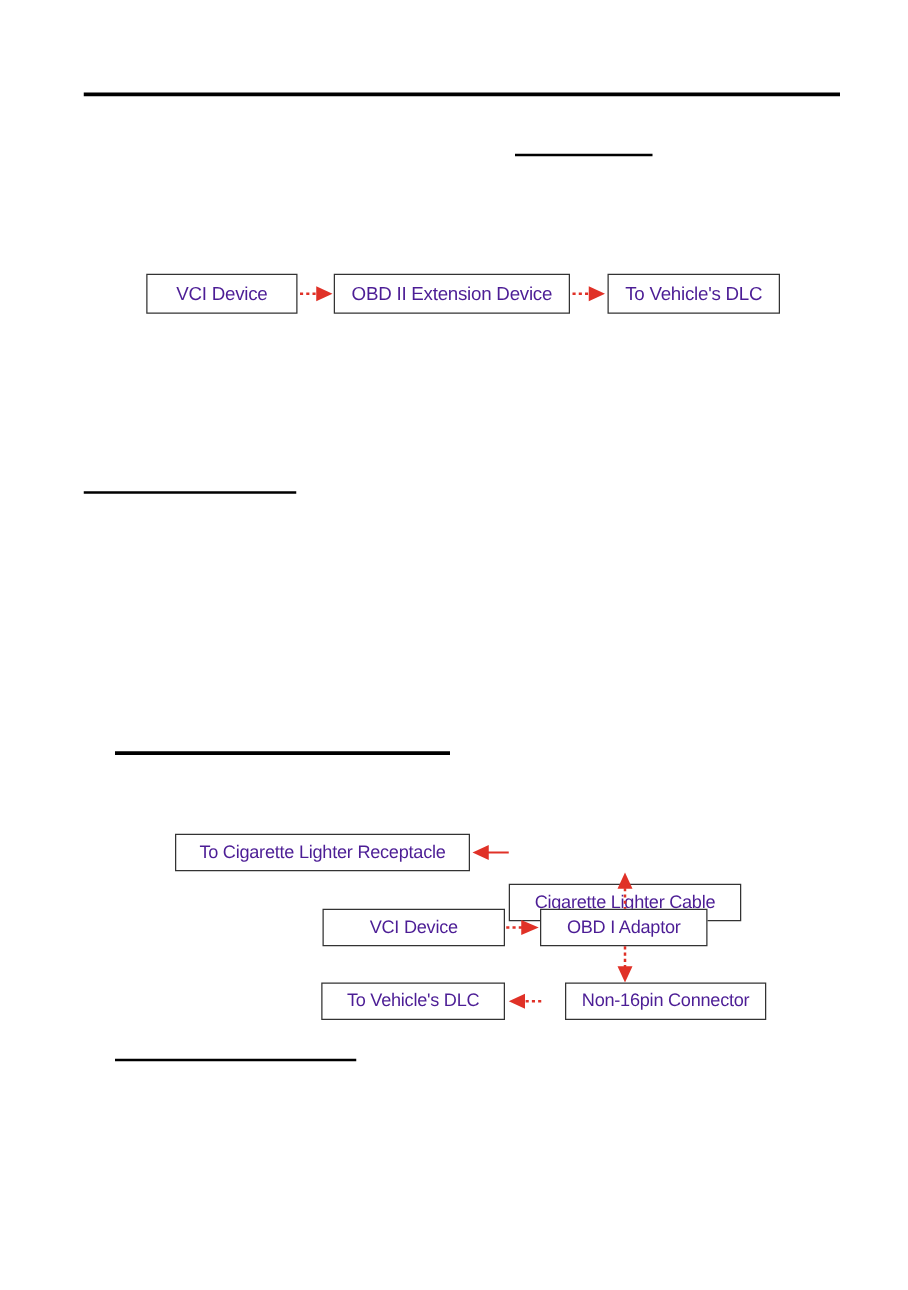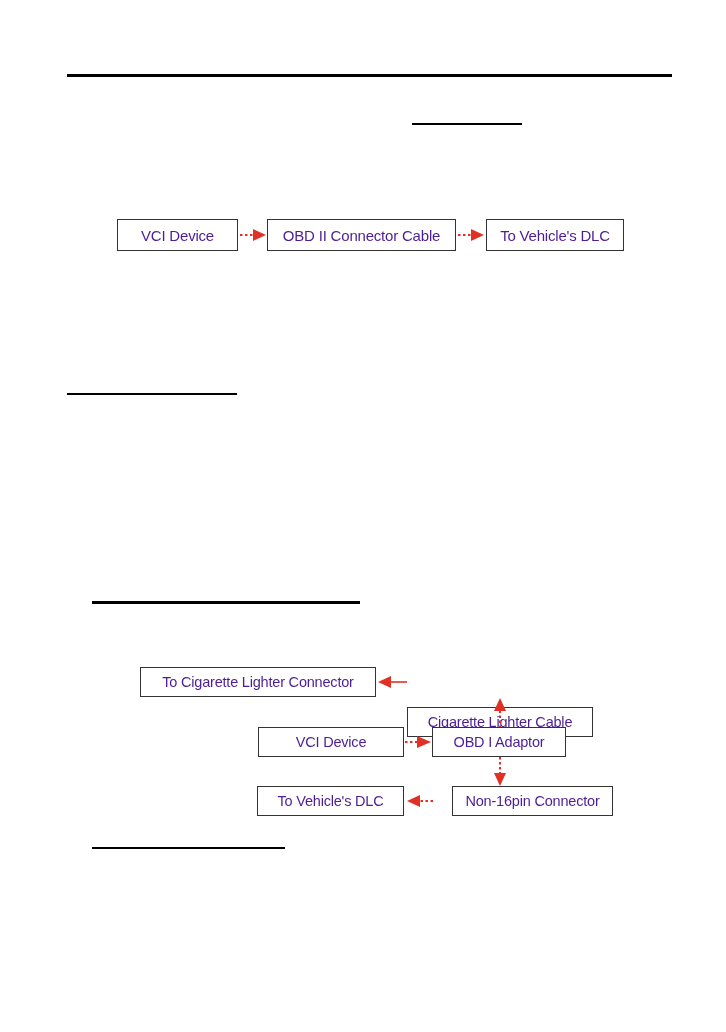--- a/index.html
+++ b/index.html
@@ -104,39 +104,39 @@
 
     <div class="dbox d1-b1">VCI Device</div>
 
     <div class="arrow" style="left:240px; top:227px;">
       <svg width="28" height="16" viewBox="0 0 28 16">
         <line x1="0" y1="8" x2="15" y2="8" stroke="#e03127" stroke-width="2" stroke-dasharray="2.5,2.5"></line>
         <polygon points="13,2 26,8 13,14" fill="#e03127"></polygon>
       </svg>
     </div>
 
-    <div class="dbox d1-b2">OBD II Connector Cable</div>
+    <div class="dbox d1-b2">OBD II Extension Device</div>
 
     <div class="arrow" style="left:458px; top:227px;">
       <svg width="28" height="16" viewBox="0 0 28 16">
         <line x1="0" y1="8" x2="15" y2="8" stroke="#e03127" stroke-width="2" stroke-dasharray="2.5,2.5"></line>
         <polygon points="13,2 26,8 13,14" fill="#e03127"></polygon>
       </svg>
     </div>
 
     <div class="dbox d1-b3">To Vehicle's DLC</div>
   </div>
 
   <div class="rule underline-b"></div>
 
   <div class="rule underline-c"></div>
 
   <div>
 
-    <div class="dbox d2-b1">To Cigarette Lighter Connector</div>
+    <div class="dbox d2-b1">To Cigarette Lighter Receptacle</div>
 
     <div class="arrow" style="left:377px; top:674px;">
       <svg width="30" height="16" viewBox="0 0 30 16">
         <line x1="30" y1="8" x2="10" y2="8" stroke="#e03127" stroke-width="1.6"></line>
         <polygon points="14,2 1,8 14,14" fill="#e03127"></polygon>
       </svg>
     </div>
 
     <div class="dbox d2-b2">Cigarette Lighter Cable</div>
 

